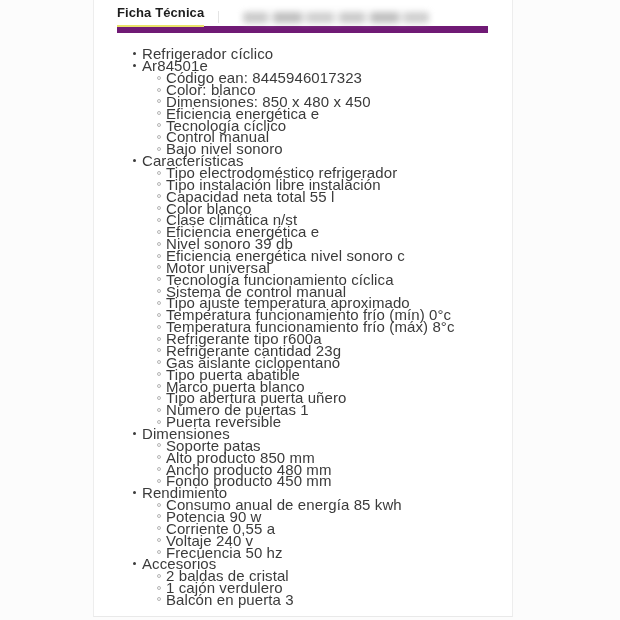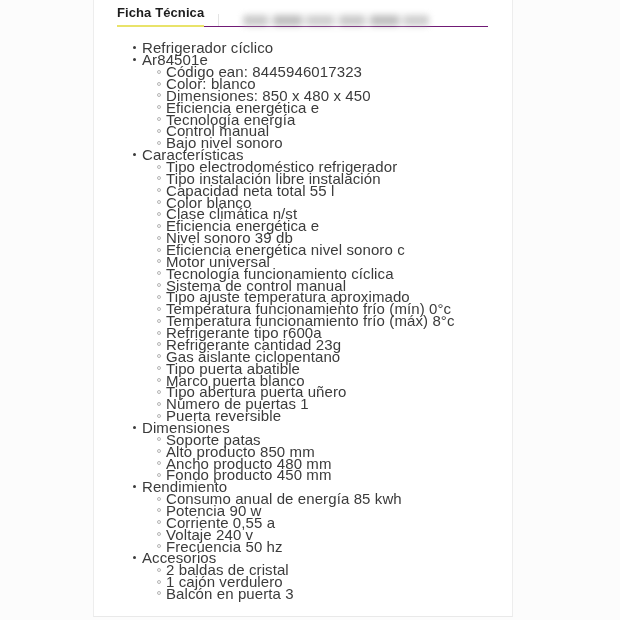--- a/index.html
+++ b/index.html
@@ -21,22 +21,22 @@
     background: #ffffff;
     border-left: 1px solid #ededed;
     border-right: 1px solid #ededed;
     border-bottom: 1px solid #e9e9e9;
   }
   .header {
     padding: 5px 24px 0 23px;
   }
   .tabs-row {
     display: flex;
-    align-items: flex-end;
-    border-bottom: 1px solid #701a75;
+    align-items: center;
+    border-bottom: 7px solid #701a75;
   }
   .tab-active {
     font-size: 13px;
     font-weight: bold;
     color: #1d1d1d;
     letter-spacing: 0.1px;
     padding-bottom: 5px;
     border-bottom: 2px solid #e9e36a;
     margin-bottom: -1px;
     cursor: pointer;
@@ -130,21 +130,21 @@
       <div class="row sub">
         <span class="bullet sub"></span>
         <span class="label">Dimensiones: 850 x 480 x 450</span>
       </div>
       <div class="row sub">
         <span class="bullet sub"></span>
         <span class="label">Eficiencia energética e</span>
       </div>
       <div class="row sub">
         <span class="bullet sub"></span>
-        <span class="label">Tecnología energía</span>
+        <span class="label">Tecnología cíclico</span>
       </div>
       <div class="row sub">
         <span class="bullet sub"></span>
         <span class="label">Control manual</span>
       </div>
       <div class="row sub">
         <span class="bullet sub"></span>
         <span class="label">Bajo nivel sonoro</span>
       </div>
       <div class="row top">

